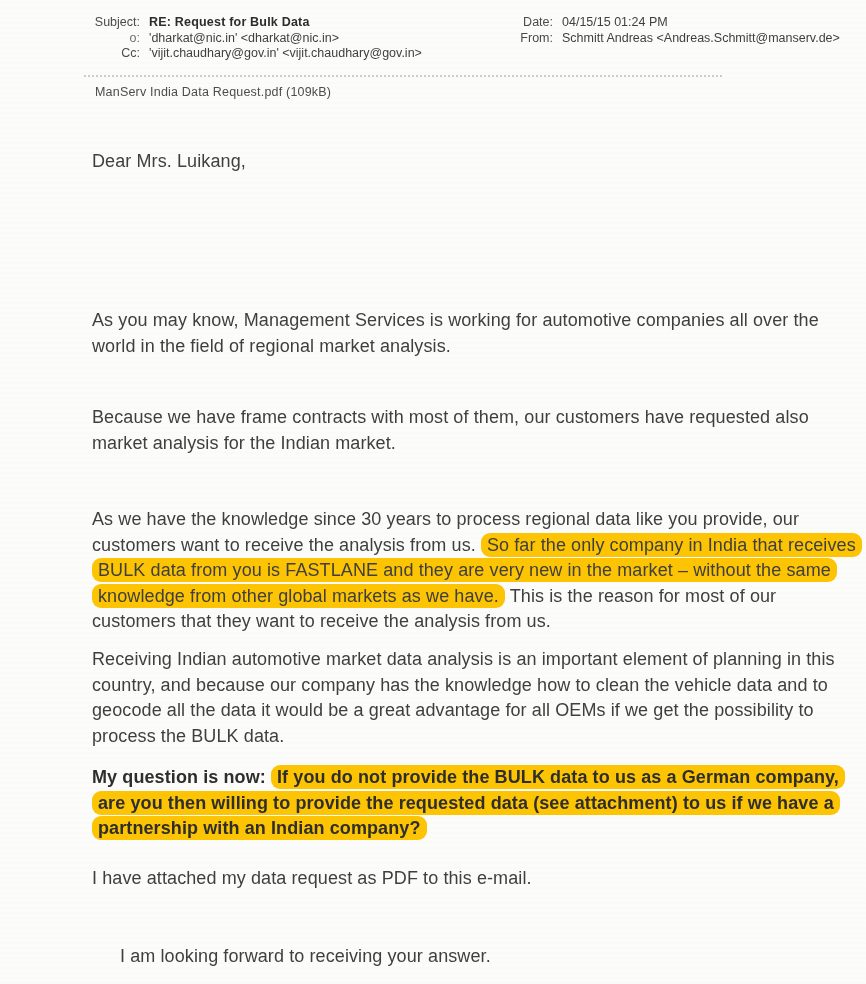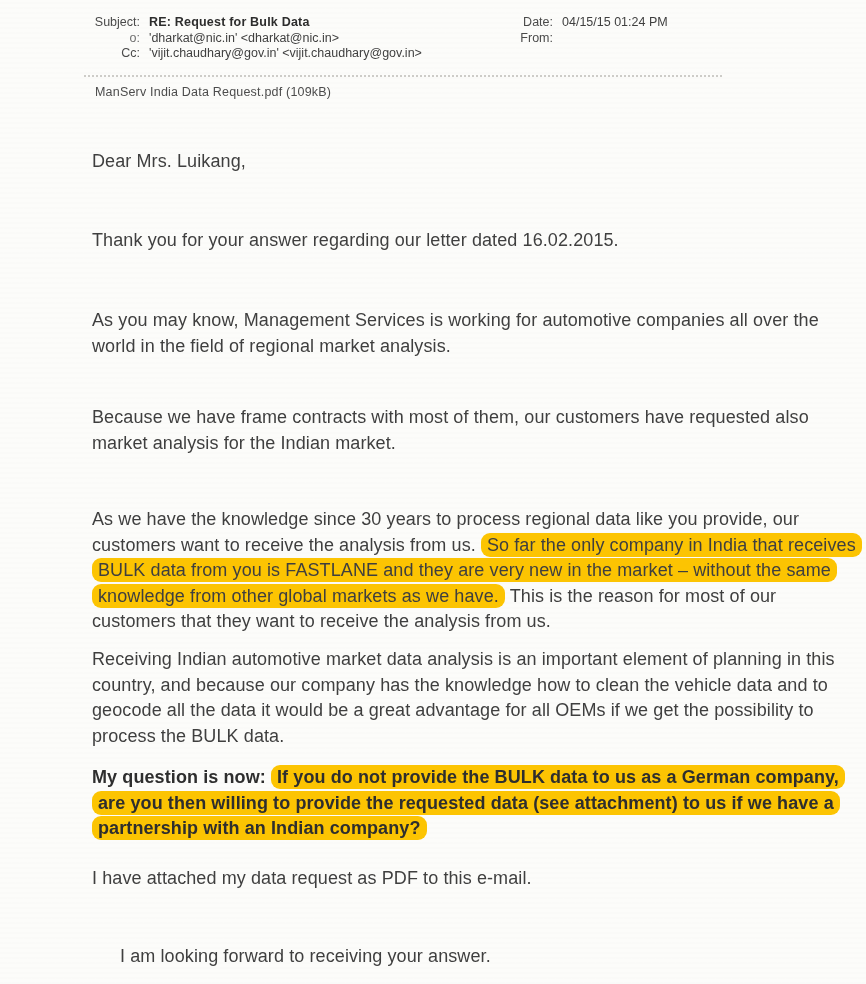--- a/index.html
+++ b/index.html
@@ -89,30 +89,30 @@
     </div>
   </div>
 
   <div class="hdr hdr-right">
     <div class="hrow">
       <span class="hlabel">Date:</span>
       <span class="hvalue">04/15/15 01:24 PM</span>
     </div>
     <div class="hrow">
       <span class="hlabel">From:</span>
+      <span class="hvalue">Schmitt Andreas &lt;Andreas.Schmitt@manserv.de&gt;</span>
     </div>
   </div>
 
   <div class="separator"></div>
 
   <div class="attachment">ManServ India Data Request.pdf (109kB)</div>
 
   <p class="para p1">Dear Mrs. Luikang,</p>
 
-  <p class="para p2">Thank you for your answer regarding our letter dated 16.02.2015.</p>
 
   <p class="para p3">As you may know, Management Services is working for automotive companies all over the world in the field of regional market analysis.</p>
 
   <p class="para p4">Because we have frame contracts with most of them, our customers have requested also market analysis for the Indian market.</p>
 
   <p class="para p5"><span>As we have the knowledge since 30 years to process regional data like you provide, our customers want to receive the analysis from us. </span><span class="hl">So far the only company in India that receives BULK data from you is FASTLANE and they are very new in the market – without the same knowledge from other global markets as we have.</span><span> This is the reason for most of our customers that they want to receive the analysis from us.</span></p>
 
   <p class="para p7 bold"><span>My question is now: </span><span class="hl">If you do not provide the BULK data to us as a German company, are you then willing to provide the requested data (see attachment) to us if we have a partnership with an Indian company?</span></p>
 
   <p class="para p6">Receiving Indian automotive market data analysis is an important element of planning in this country, and because our company has the knowledge how to clean the vehicle data and to geocode all the data it would be a great advantage for all OEMs if we get the possibility to process the BULK data.</p>

